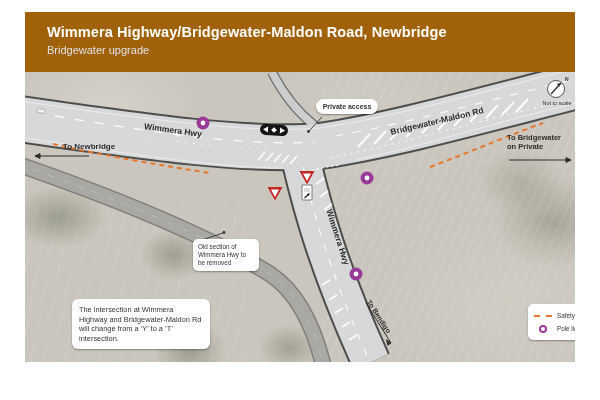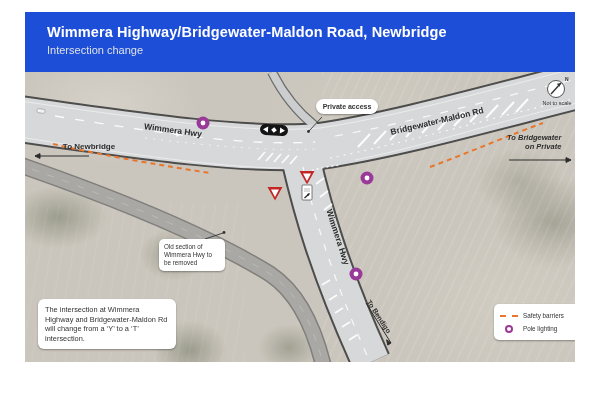--- a/index.html
+++ b/index.html
@@ -1,20 +1,20 @@
 <!DOCTYPE html>
 <html><head>
 <meta charset="utf-8">
 <style>
   html,body{margin:0;padding:0;}
   body{font-family:"Liberation Sans",sans-serif;background:#ffffff;}
   #page{position:relative;width:600px;height:400px;background:#fff;overflow:hidden;}
 
   
-  #header{position:absolute;left:25px;top:12px;width:550px;height:60px;background:#1d4ed8;
+  #header{position:absolute;left:25px;top:12px;width:550px;height:60px;background:#a16207;
           box-sizing:border-box;padding:12px 0 0 22px;}
   #header .title{color:#fff;font-size:14.5px;font-weight:700;letter-spacing:.1px;}
   #header .subtitle{color:#dde2e7;font-size:11px;margin-top:4px;}
 
   
   #map{position:absolute;left:25px;top:72px;width:550px;height:290px;overflow:hidden;
        background-color:#cbc6bd;
        background-image:
          radial-gradient(ellipse 140px 90px at 15% 12%, rgba(214,210,201,.95), transparent 65%),
          radial-gradient(ellipse 160px 100px at 62% 14%, rgba(208,203,193,.9), transparent 65%),
@@ -28,28 +28,28 @@
   #field-lines{position:absolute;right:0;top:0;width:46%;height:100%;opacity:.45;
        background:repeating-linear-gradient(115deg, rgba(255,255,255,.16) 0 2px, rgba(0,0,0,0) 2px 9px);}
   #field-lines2{position:absolute;left:0;bottom:0;width:40%;height:55%;opacity:.3;
        background:repeating-linear-gradient(100deg, rgba(255,255,255,.14) 0 2px, rgba(0,0,0,0) 2px 11px);}
   #roads-svg{position:absolute;left:0;top:0;}
 
   .maplabel{position:absolute;font-weight:700;color:#2d2d2d;white-space:nowrap;}
   .pill{position:absolute;background:#fff;border-radius:8px;box-shadow:0 1px 2px rgba(0,0,0,.35);
         color:#333;font-weight:700;text-align:center;}
   .callout-box{position:absolute;background:#fff;border-radius:5px;box-shadow:0 1px 2px rgba(0,0,0,.35);
-        color:#333;}
+        color:#333;margin-left:34px;}
 
   #lbl-wimmera-west{left:102px;top:53px;width:92px;font-size:8.5px;text-align:center;transform:rotate(8deg);}
   #lbl-bridgewater{left:356px;top:44px;width:112px;font-size:8.5px;text-align:center;transform:rotate(-13.5deg);}
   #lbl-wimmera-south{left:276px;top:160px;width:74px;font-size:8.5px;text-align:center;transform:rotate(72deg);}
   #lbl-to-bendigo{left:326px;top:241px;width:56px;font-size:7px;text-align:center;transform:rotate(57deg);font-weight:700;}
   #lbl-to-newbridge{left:18px;top:70px;width:92px;font-size:8px;text-align:center;}
-  #lbl-to-bridgewater{left:482px;top:61px;font-size:7.5px;line-height:9px;text-align:right;font-style:italic;}
+  #lbl-to-bridgewater{left:482px;top:61px;font-size:7.5px;line-height:9px;text-align:left;}
   #lbl-not-to-scale{left:504px;top:28px;width:56px;font-size:5.5px;text-align:center;font-weight:400;color:#333;}
 
   #pill-private-access{left:291px;top:27px;width:62px;height:15px;font-size:7px;line-height:15px;}
   #box-old-section{left:134px;top:167px;width:56px;padding:4px 5px;font-size:6.3px;line-height:8px;font-weight:400;}
   #box-info{left:13px;top:227px;width:124px;padding:6px 7px;font-size:7.4px;line-height:9.6px;font-weight:400;border-radius:6px;}
 
   #legend{left:469px;top:232px;width:76px;padding:5px 6px;border-radius:5px;}
   .legend-row{display:flex;align-items:center;gap:5px;height:13px;}
   .legend-dash{width:18px;border-top:2px dashed #e8762d;}
   .legend-donut{width:4px;height:4px;border:2.6px solid #9a3a98;border-radius:50%;background:#fff;}
@@ -58,21 +58,21 @@
   
   #footer{position:absolute;left:0;top:362px;width:600px;height:38px;background:#fff;}
 </style>
 </head>
 <body>
 
 <div id="page">
 
   <div id="header">
     <div class="title">Wimmera Highway/Bridgewater-Maldon Road, Newbridge</div>
-    <div class="subtitle">Intersection change</div>
+    <div class="subtitle">Bridgewater upgrade</div>
   </div>
 
   <div id="map">
     <div id="field-lines"></div>
     <div id="field-lines2"></div>
 
     <svg id="roads-svg" width="550" height="290" viewBox="0 0 550 290">
 
       <g>
         <path d="M -8,92 C 90,126 185,165 245,202 C 272,220 288,252 298,292" fill="none" stroke="#807f7b" stroke-width="17"></path>

